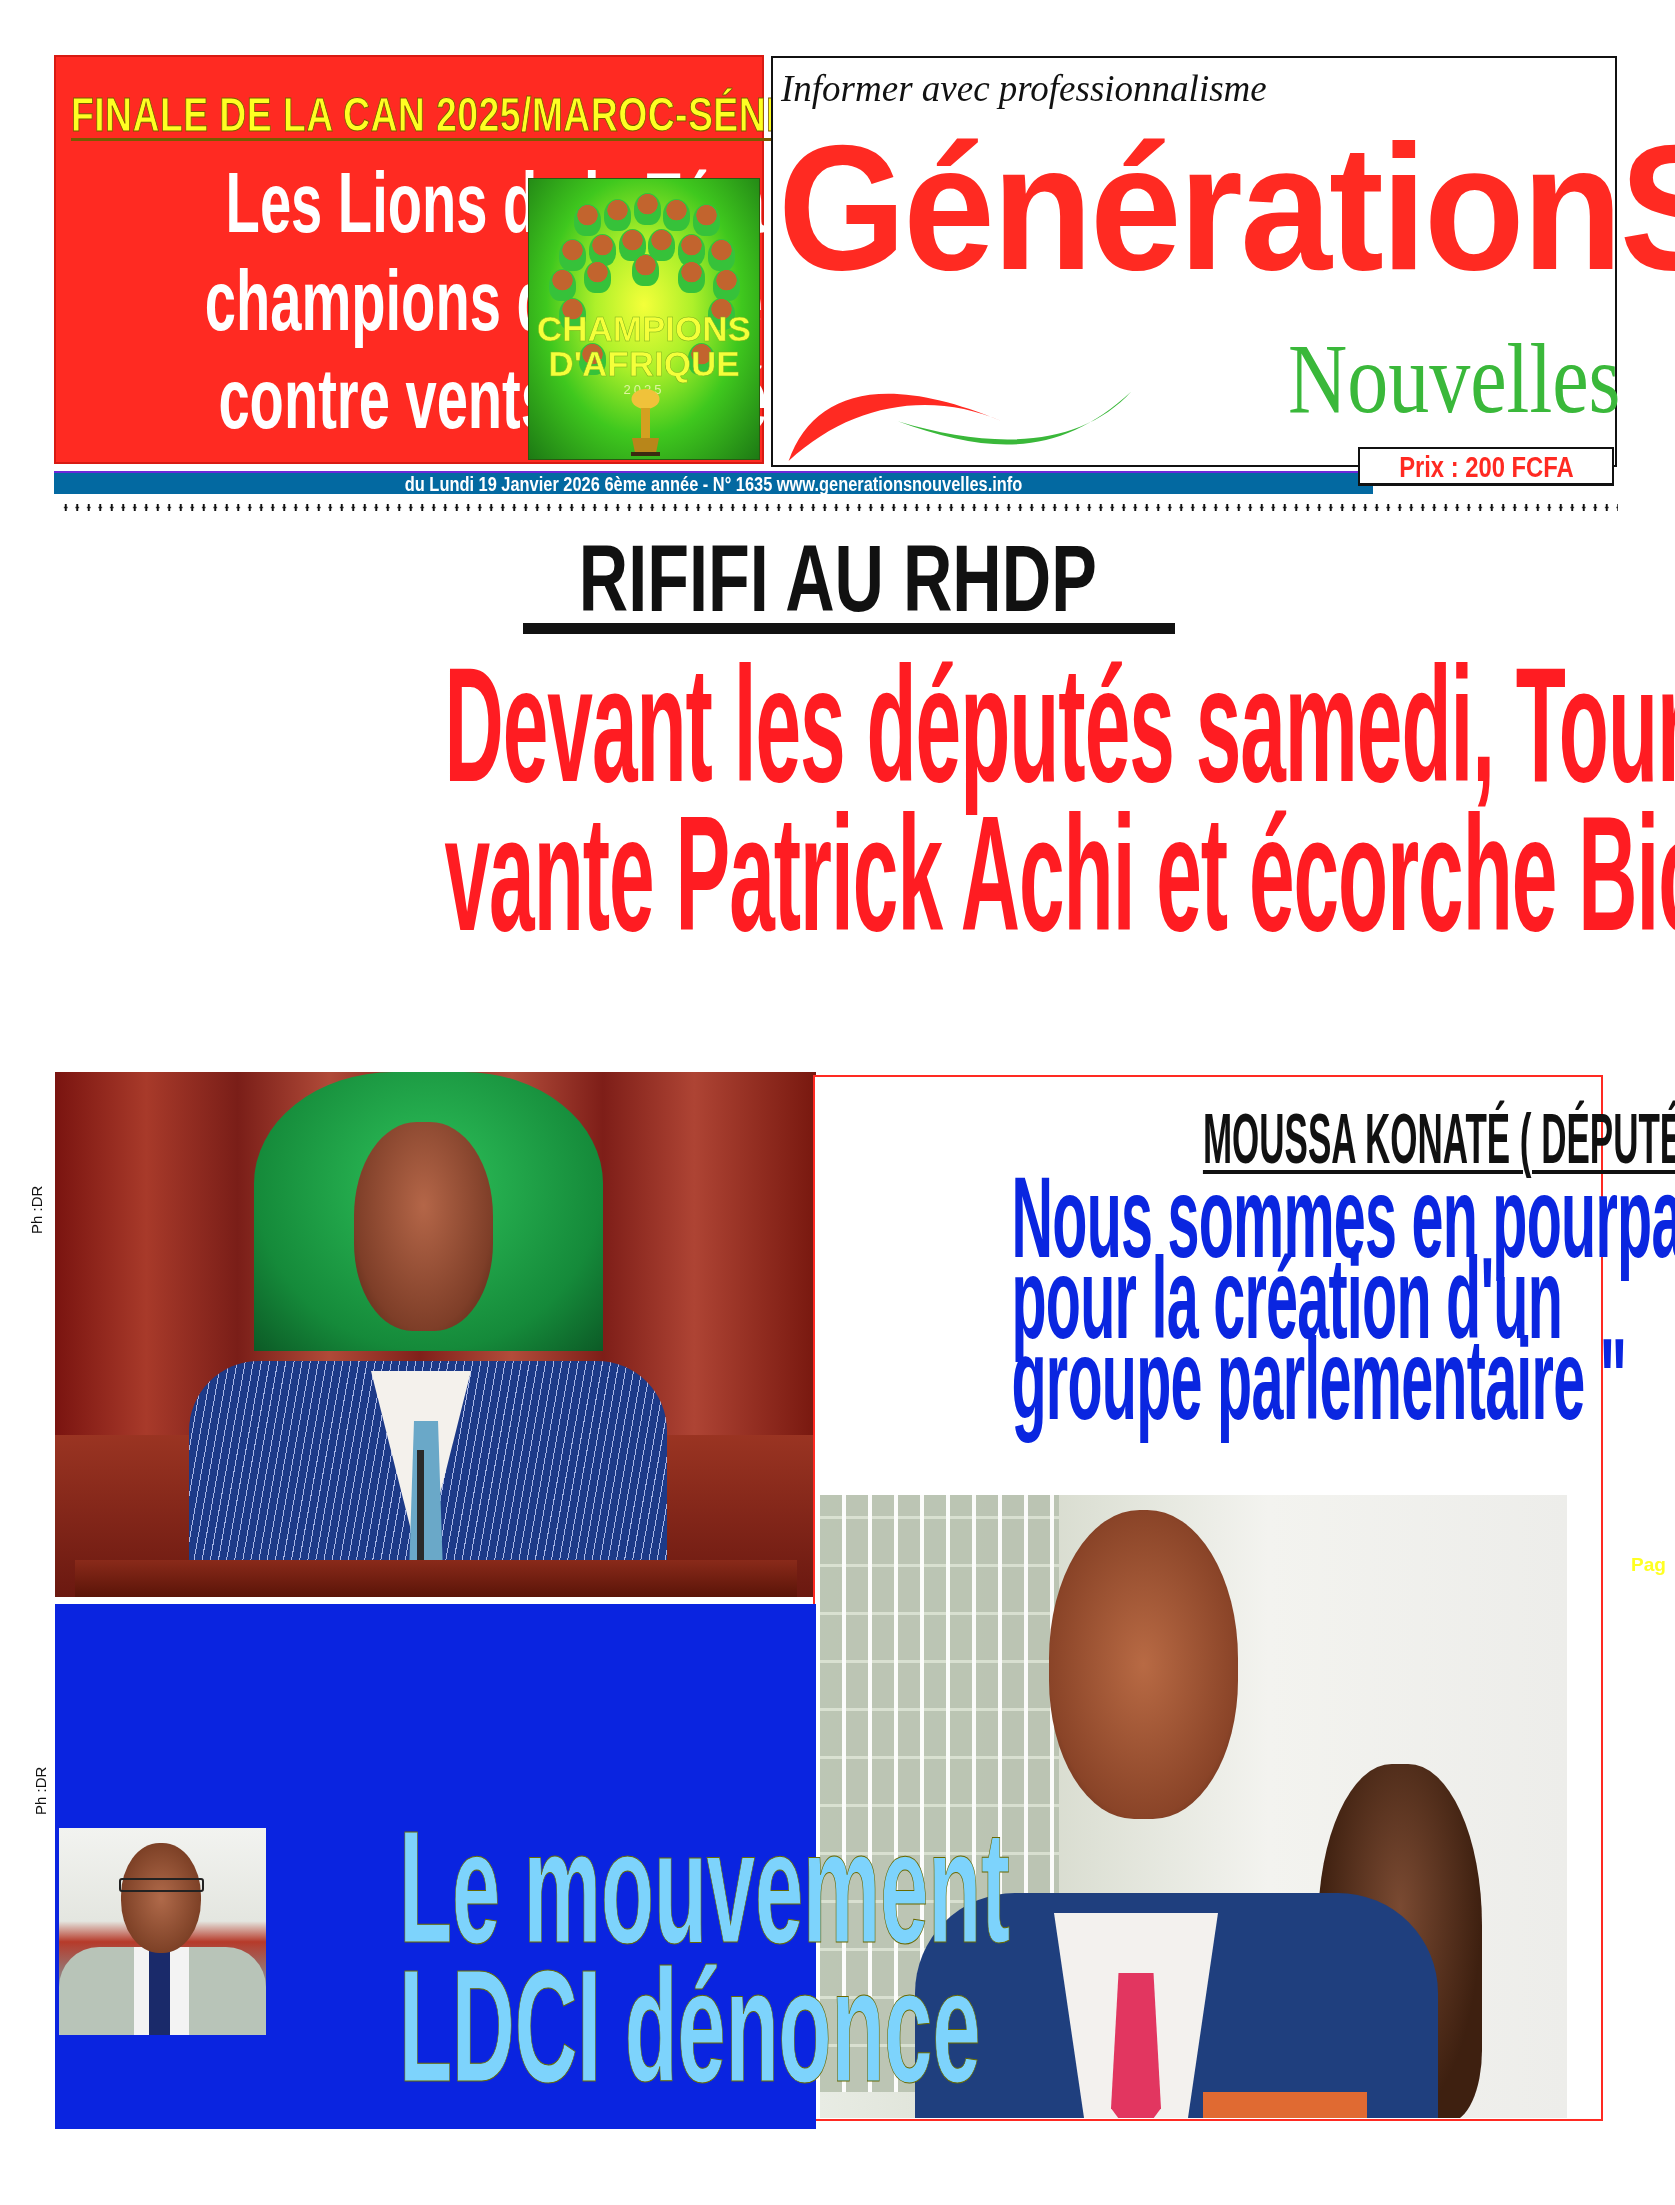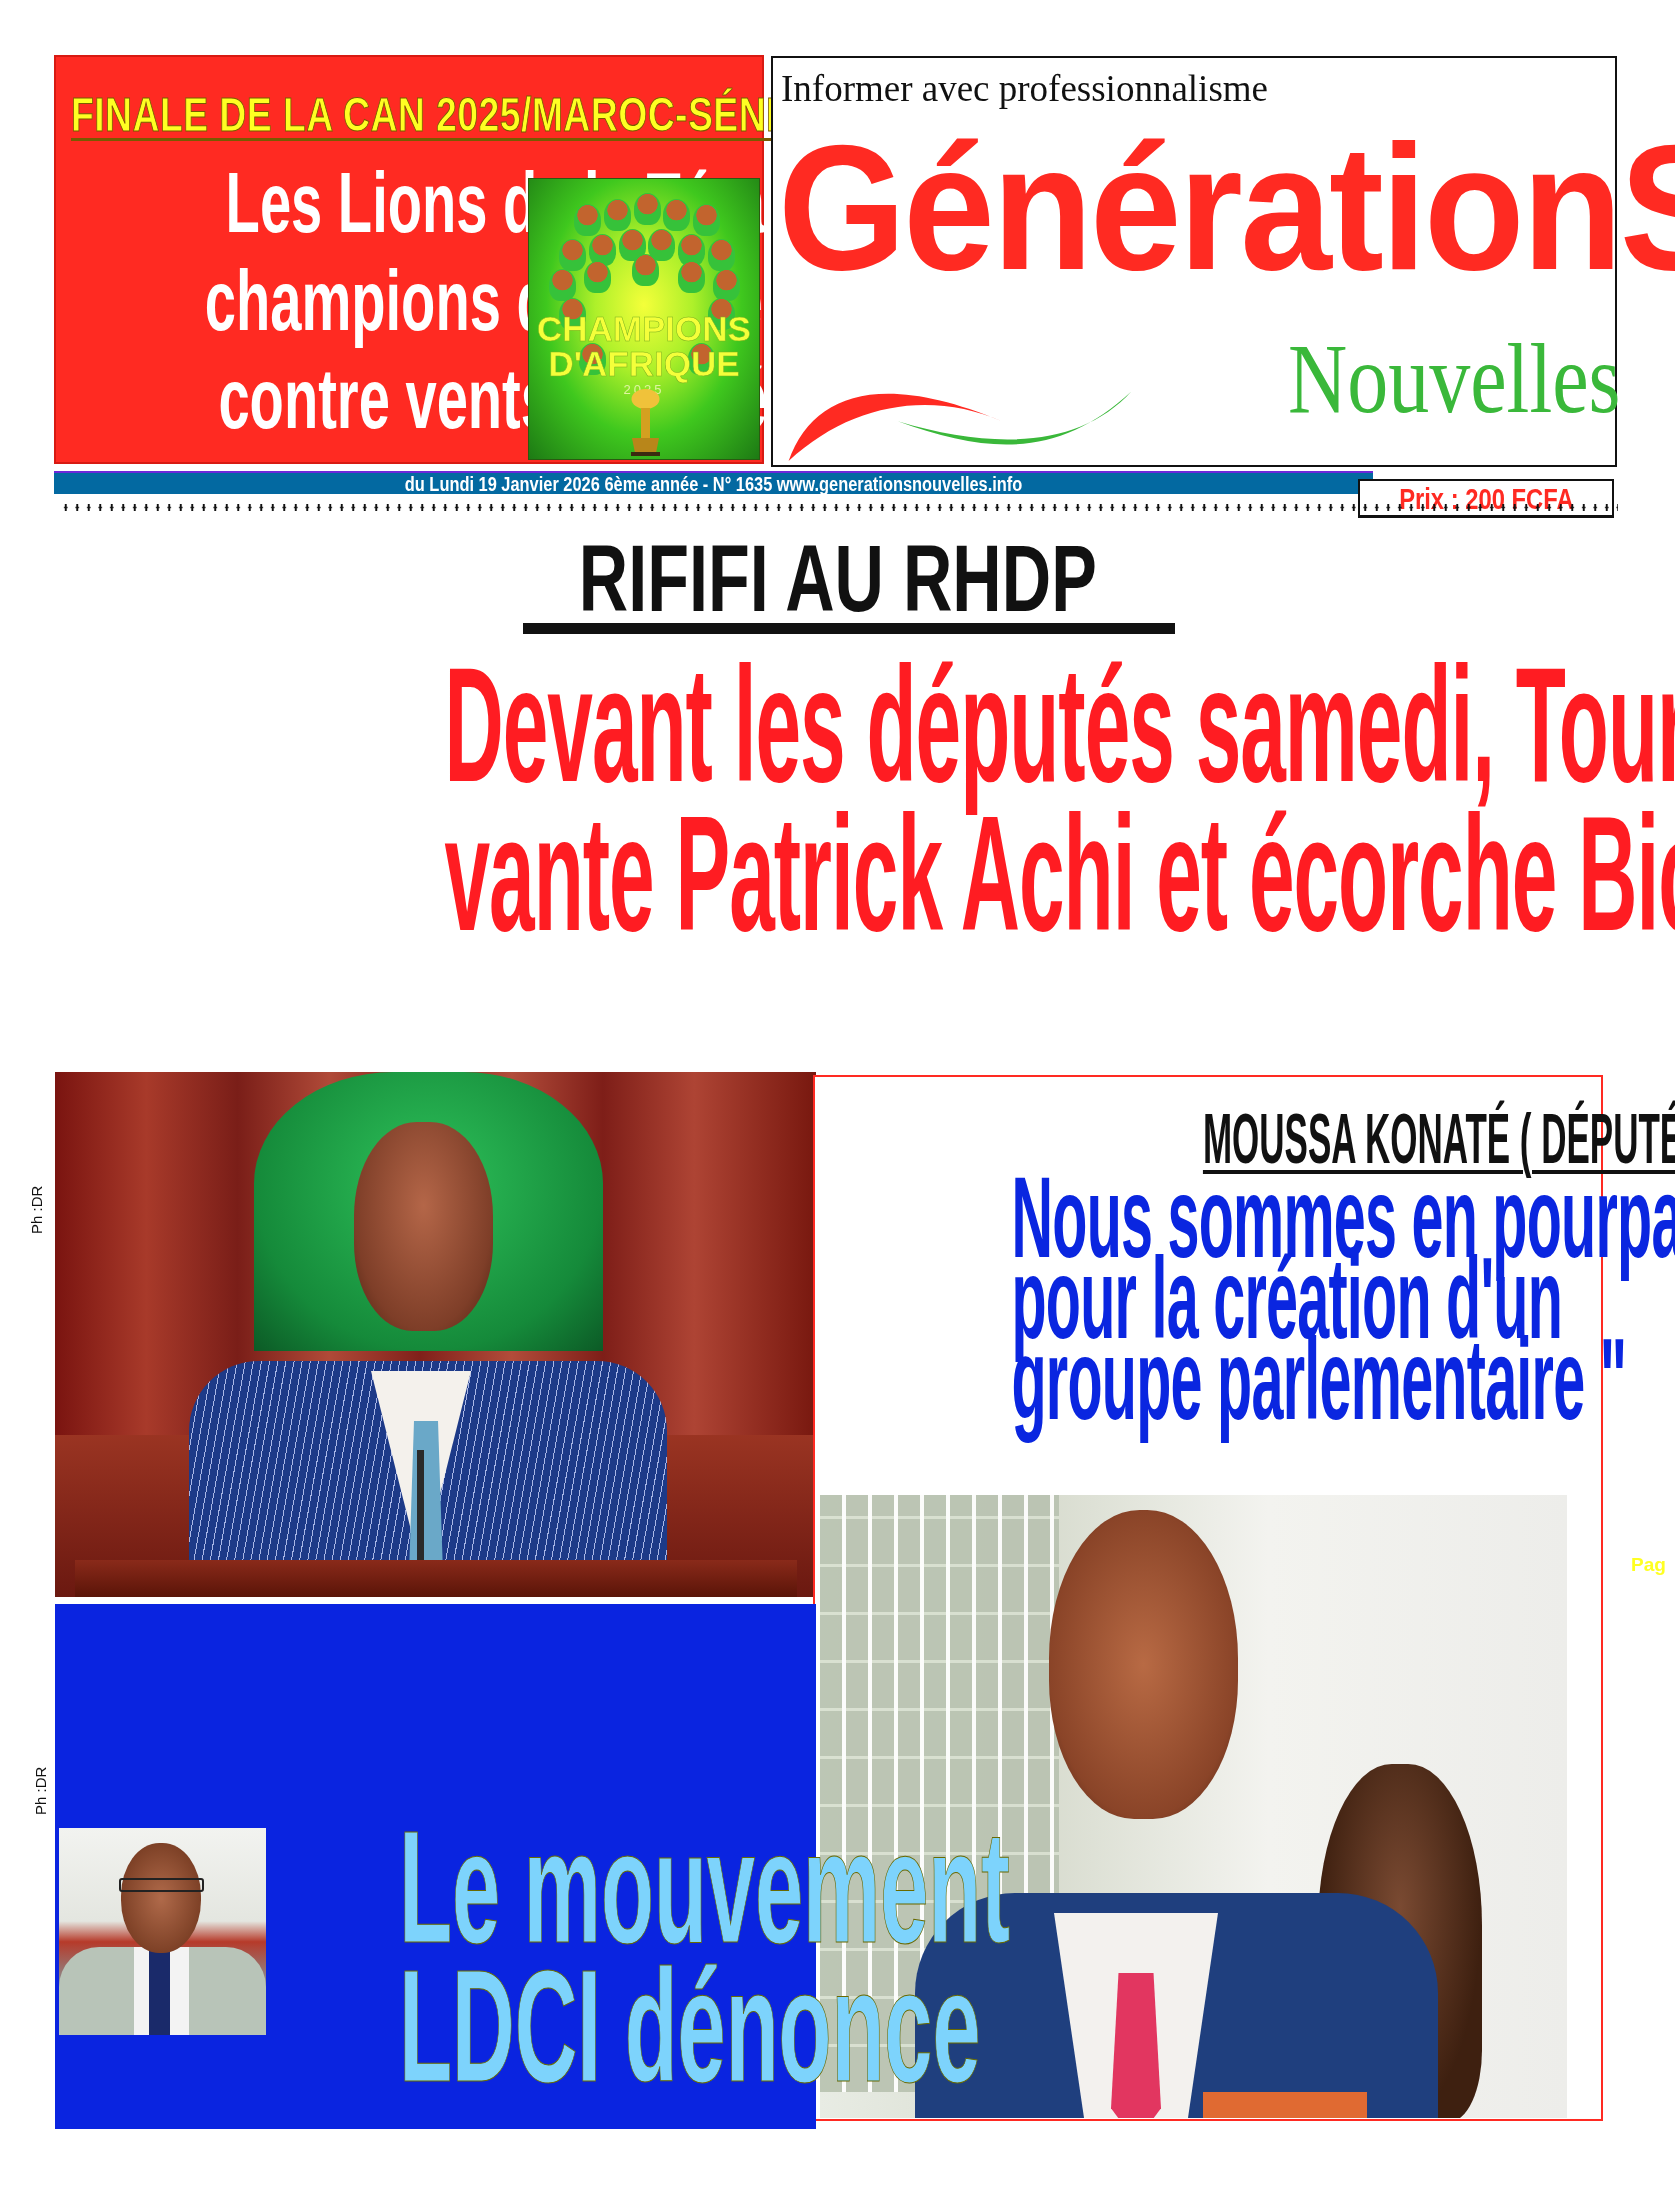--- a/index.html
+++ b/index.html
@@ -13,30 +13,30 @@
   #can-headline { left: 5px; top: 97px; width: 503px; color: #ffffff; font-weight: bold; font-size: 85px; line-height: 98px; text-align: center; white-space: nowrap; }
   .squeeze { display: inline-block; transform: scaleX(0.66); transform-origin: center; }
   #can-photo { left: 472px; top: 121px; width: 232px; height: 282px; background: radial-gradient(ellipse at 50% 45%, #f4ff3a 0%, #aef02a 30%, #3fc81e 60%, #1d7a14 100%); border: 1px solid #2a5a10; overflow: hidden; }
   .player { position: absolute; width: 27px; height: 32px; border-radius: 50% 50% 40% 40%; background: radial-gradient(circle at 50% 35%, #c2642e 0 40%, #36c23a 42% 100%); }
   #champ-text { left: 0; top: 132px; width: 100%; text-align: center; color: #f4ff3a; font-weight: bold; font-size: 35px; line-height: 35px; -webkit-text-stroke: 0.5px #7ab020; }
   #champ-year { left: 0; top: 203px; width: 100%; text-align: center; color: #dff5a0; font-size: 13px; letter-spacing: 3px; }
   #trophy { left: 100px; top: 209px; width: 33px; height: 69px; }
 
   
   #masthead { left: 771px; top: 56px; width: 846px; height: 411px; border: 2.5px solid #111; background: #fff; }
-  #slogan { left: 8px; top: 9px; font-family: "Liberation Serif", serif; font-size: 37px; color: #111; }
+  #slogan { left: 8px; top: 9px; font-family: "Liberation Serif", serif; font-style: italic; font-size: 37px; color: #111; }
   #brand-title { left: 5px; top: 60px; width: 836px; font-weight: bold; font-size: 179px; color: #ff2a22; white-space: nowrap; letter-spacing: -3px; transform-origin: left top; transform: scaleX(0.92); line-height: 179px; }
   #brand-sub { left: 515px; top: 271px; font-family: "Liberation Serif", serif; font-size: 100px; color: #3ab83a; transform: scaleX(0.82); transform-origin: left top; line-height: 100px; }
   #swoosh { left: 10px; top: 259px; width: 488px; height: 149px; }
 
   
   #date-bar { left: 54px; top: 471px; width: 1319px; height: 23px; background: #0369a1; border-top: 2px solid #6d28d9; }
   #date-text { left: 0; top: 0; width: 100%; text-align: center; color: #fff; font-weight: bold; font-size: 20px; line-height: 22px; white-space: nowrap; }
   #date-text span { display: inline-block; transform: scaleX(0.82); }
-  #price-box { left: 1358px; top: 479px; width: 256px; height: 39px; border: 2px solid #111; border-bottom-width: 3.5px; background: #fff; }
+  #price-box { left: 1358px; top: 447px; width: 256px; height: 39px; border: 2px solid #111; border-bottom-width: 3.5px; background: #fff; }
   #price-text { left: 0; top: 2px; width: 100%; text-align: center; color: #ff2a22; font-weight: bold; font-size: 29px; line-height: 32px; }
   #price-text span { display: inline-block; transform: scaleX(0.82); }
   #dotted-rule { left: 60px; top: 503px; width: 1558px; height: 9px; background-image: radial-gradient(ellipse 1.5px 4px at 50% 50%, #111 95%, transparent 100%); background-size: 11.5px 9px; }
 
   
   #kicker-rhdp { left: 0; top: 528px; width: 1676px; text-align: center; font-weight: bold; font-size: 95px; color: #111; line-height: 100px; }
   #kicker-rhdp span { display: inline-block; transform: scaleX(0.72); }
   #kicker-underline { left: 523px; top: 623px; width: 652px; height: 11px; background: #111; }
   #main-headline { left: 50px; top: 650px; width: 1578px; text-align: center; font-weight: bold; font-size: 164px; line-height: 149px; color: #ff1c22; white-space: nowrap; }
   #main-headline div { display: block; transform: scaleX(0.5); transform-origin: center; letter-spacing: -2px; }

